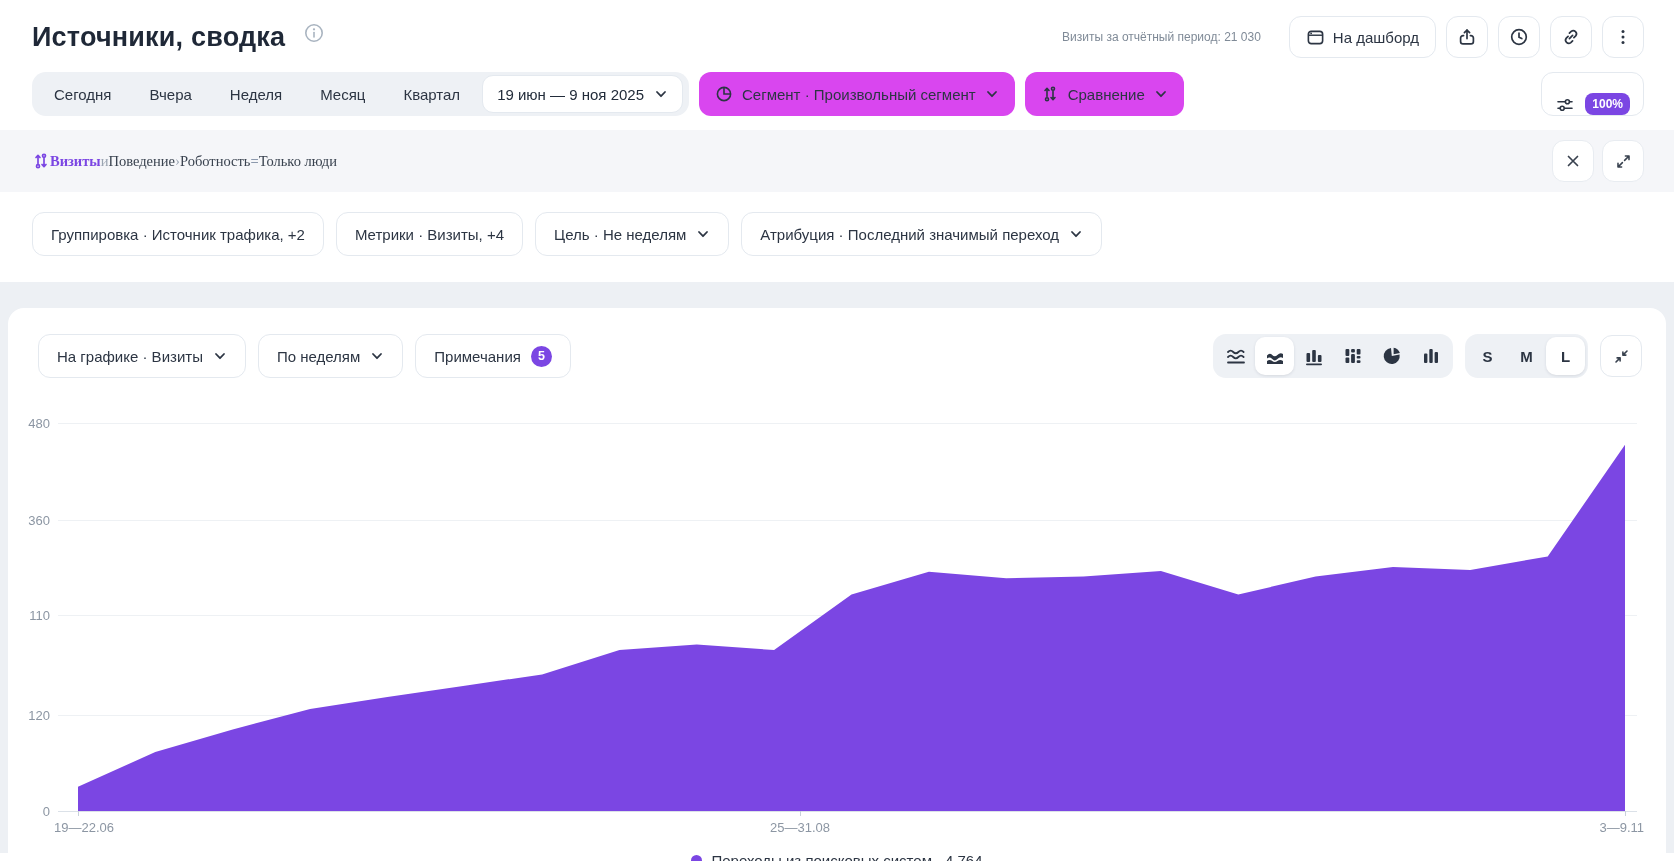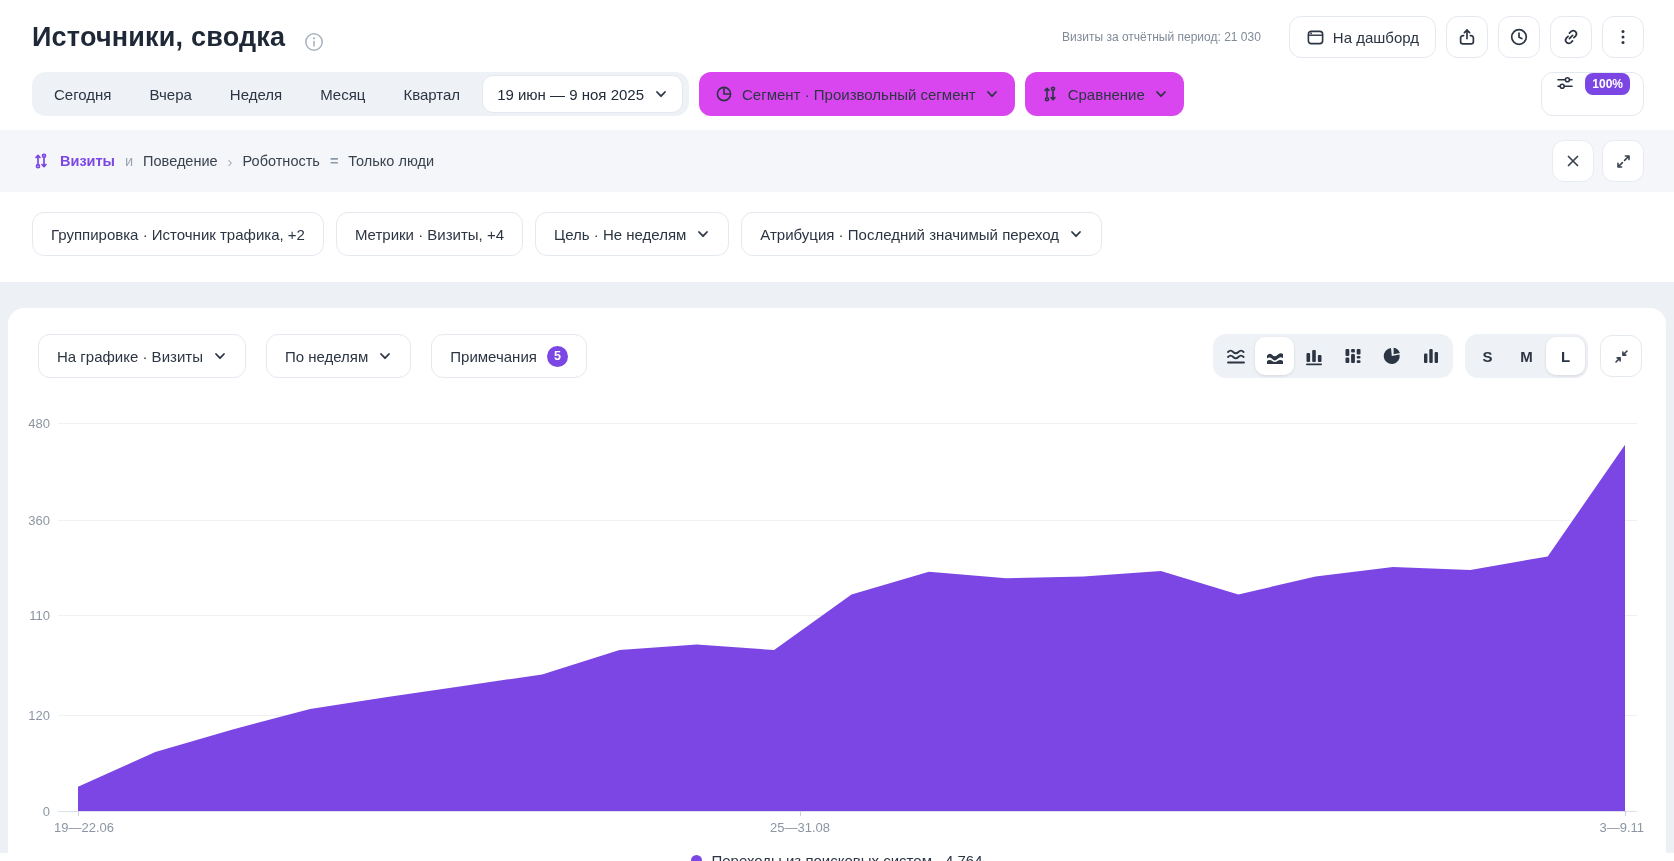--- a/index.html
+++ b/index.html
@@ -1,65 +1,65 @@
 <!DOCTYPE html>
 <html><head>
 <meta charset="utf-8">
 <style>
   * { margin:0; padding:0; box-sizing:border-box; }
   html,body { width:1674px; height:861px; background:#fff; overflow:hidden;
     font-family:"Liberation Sans", sans-serif; color:#222c3a; }
 
   
   .header { display:flex; align-items:center; justify-content:space-between; padding:16px 30px 10px 32px; }
-  .title-wrap { display:flex; align-items:flex-end; gap:18px; }
+  .title-wrap { display:flex; align-items:flex-start; gap:18px; }
   .page-title { font-size:27px; font-weight:700; color:#1f2837; letter-spacing:.2px; }
   .hdr-right { display:flex; align-items:center; gap:10px; }
   .hdr-note { font-size:12px; color:#7f8a97; margin-right:18px; }
   .btn { display:flex; align-items:center; gap:8px; background:#fff; border:1px solid #e4e9ef;
     border-radius:12px; height:42px; padding:0 16px; font-size:15px; color:#2c3543; cursor:pointer; }
   .icon-btn { width:42px; padding:0; justify-content:center; }
 
   
   .toolbar { display:flex; align-items:center; justify-content:space-between; padding:4px 30px 14px 32px; }
   .tb-left { display:flex; align-items:center; gap:10px; }
   .preset-group { display:flex; align-items:center; background:#eef1f5; border-radius:14px; height:44px; padding:0 3px; }
   .preset { font-size:15px; color:#2c3543; padding:0 19px; height:56px; display:flex; align-items:center; cursor:pointer; }
   .date-pill { background:#fff; border:1px solid #e4e9ef; border-radius:11px; height:38px; margin:0 3px;
     display:flex; align-items:center; gap:10px; padding:0 14px; font-size:15px; cursor:pointer; }
   .gray-pill { display:flex; align-items:center; gap:9px; background:#d946ef; border-radius:12px;
     height:44px; padding:0 16px; font-size:15px; color:#2c3543; cursor:pointer; }
-  .sampling-pill { display:flex; align-items:flex-start; gap:10px; background:#fff; border:1px solid #e4e9ef;
+  .sampling-pill { display:flex; align-items:flex-end; gap:10px; background:#fff; border:1px solid #e4e9ef;
     border-radius:12px; height:44px; padding:0 13px; cursor:pointer; }
   .badge-100 { background:#7b46e3; color:#fff; font-size:12px; font-weight:700; border-radius:8px; padding:4px 7px; }
 
   
   .crumb-band { background:#f5f6f9; display:flex; align-items:center; justify-content:space-between;
     padding:10px 30px 10px 32px; }
-  .crumbs { display:flex; align-items:center; gap:10px; font-size:14.5px; }
+  .crumbs { display:flex; align-items:center; font-size:14.5px;font-family:Liberation Serif, serif; }
   .crumb-metric { color:#7b46e3; font-weight:600; }
   .crumb-and { color:#9aa4b1; }
   .crumb-item { color:#39424f; }
   .crumb-sep { color:#a4adba; font-size:15px; }
   .crumb-eq { color:#8c99ad; font-weight:600; }
   .crumb-actions { display:flex; gap:8px; }
   .crumb-btn { width:42px; height:42px; background:#fff; border:1px solid #e8ecf1; border-radius:12px;
     display:flex; align-items:center; justify-content:center; cursor:pointer; }
 
   
   .chips-row { display:flex; align-items:center; gap:12px; padding:20px 30px 26px 32px; background:#fff; }
   .chip { display:flex; align-items:center; gap:10px; background:#fff; border:1px solid #e4e9ef;
     border-radius:12px; height:44px; padding:0 18px; font-size:15px; color:#2c3543; cursor:pointer; }
 
   
   .card-zone { background:#edf0f4; padding:26px 8px 0; height:571px; }
   .card { background:#fff; border-radius:16px 16px 0 0; height:100%; position:relative; }
 
   .controls { display:flex; align-items:center; justify-content:space-between; padding:26px 24px 0 30px; }
-  .ctrl-left { display:flex; align-items:center; gap:20px; }
+  .ctrl-left { display:flex; align-items:center; gap:12px; }
   .notes-badge { background:#7b46e3; color:#fff; width:21px; height:21px; border-radius:50%;
     display:flex; align-items:center; justify-content:center; font-size:12.5px; font-weight:700; }
   .ctrl-right { display:flex; align-items:center; gap:12px; }
   .seg-group { display:flex; align-items:center; background:#eef1f5; border-radius:13px; height:44px; padding:0 3px; }
   .seg-slot { width:39px; height:38px; display:flex; align-items:center; justify-content:center;
     border-radius:10px; cursor:pointer; font-size:15px; font-weight:600; color:#2c3543; }
   .seg-slot.selected { background:#fff; box-shadow:0 1px 3px rgba(40,50,70,.12); }
   .shrink-btn { width:42px; height:42px; background:#fff; border:1px solid #e4e9ef; border-radius:12px;
     display:flex; align-items:center; justify-content:center; cursor:pointer; }
 

